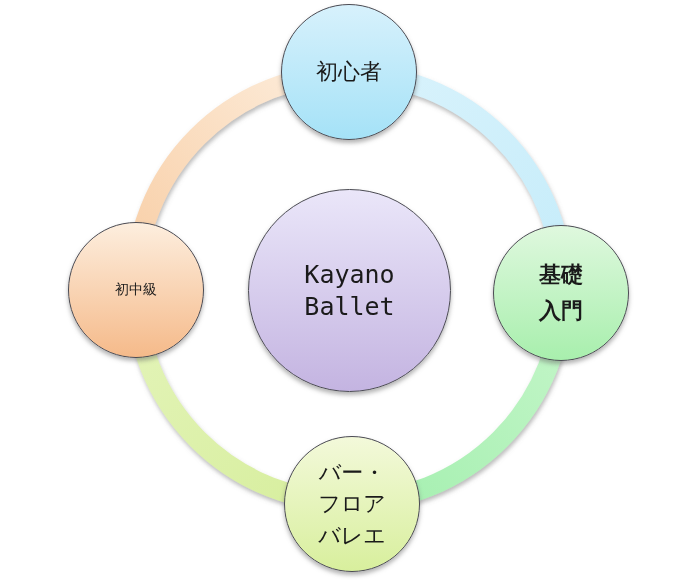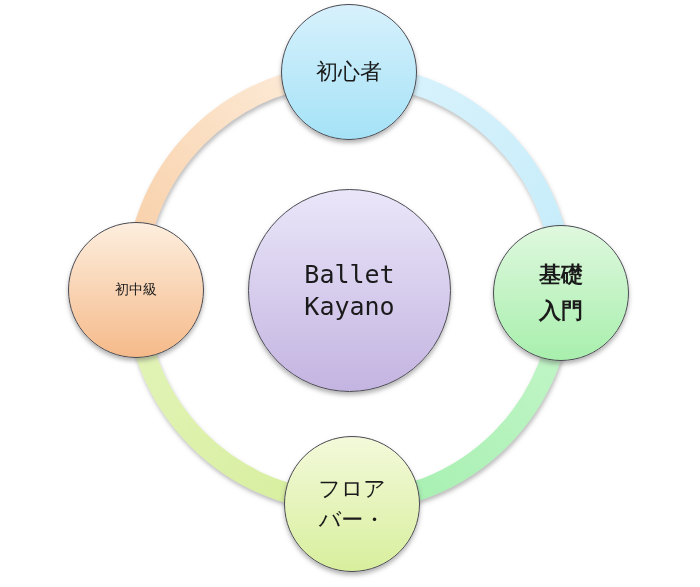--- a/index.html
+++ b/index.html
@@ -69,26 +69,27 @@
   <div class="node node-top" style="background: linear-gradient(rgb(215, 241, 252), rgb(165, 226, 247));">
     <span class="line">初心者</span>
   </div>
 
   <div class="node node-right" style="background: linear-gradient(rgb(223, 248, 222), rgb(168, 239, 173));">
     <span class="line">基礎</span>
     <span class="line">入門</span>
   </div>
 
   <div class="node node-bottom" style="background: linear-gradient(rgb(243, 249, 218), rgb(216, 239, 157));">
+    <span class="line">バー・</span>
     <span class="line">フロア</span>
-    <span class="line">バー・</span>
+    <span class="line">バレエ</span>
   </div>
 
   <div class="node node-left" style="background: linear-gradient(rgb(253, 238, 222), rgb(245, 186, 138));">
     <span class="line">初中級</span>
   </div>
 
   <div class="node node-center" style="background: linear-gradient(rgb(234, 230, 249), rgb(196, 180, 225)); color: rgb(26, 26, 26);">
+    <span class="line">Kayano</span>
     <span class="line">Ballet</span>
-    <span class="line">Kayano</span>
   </div>
 
 </div>
 
 </body></html>

